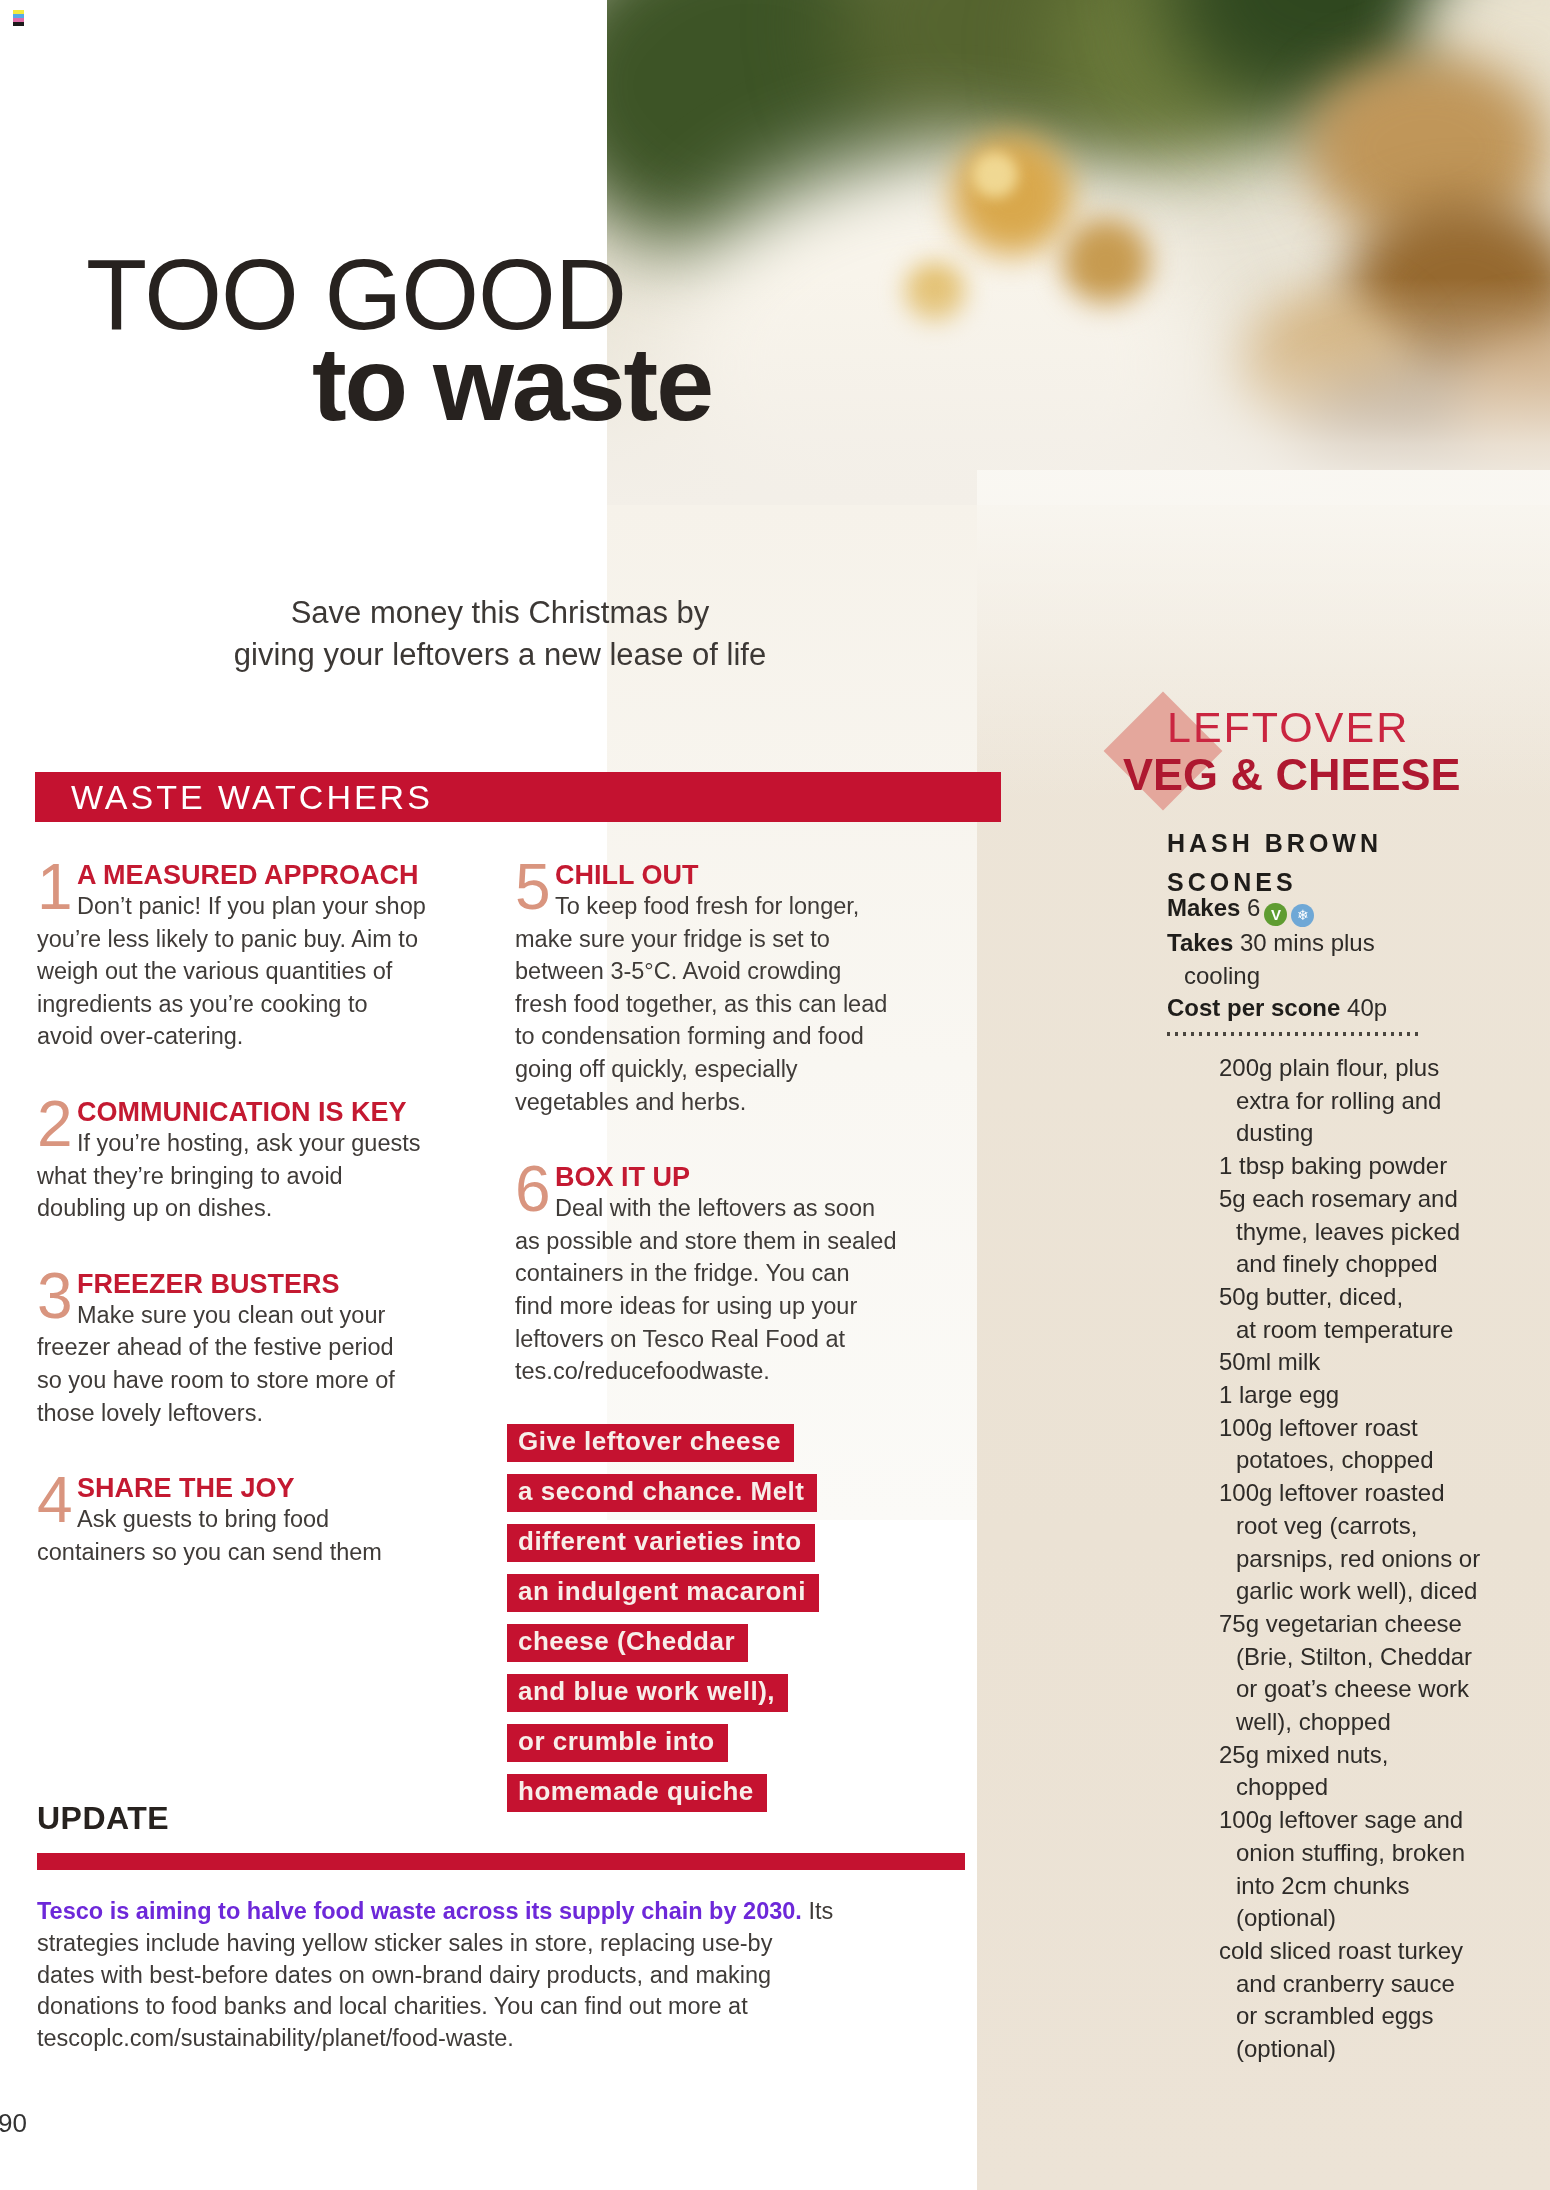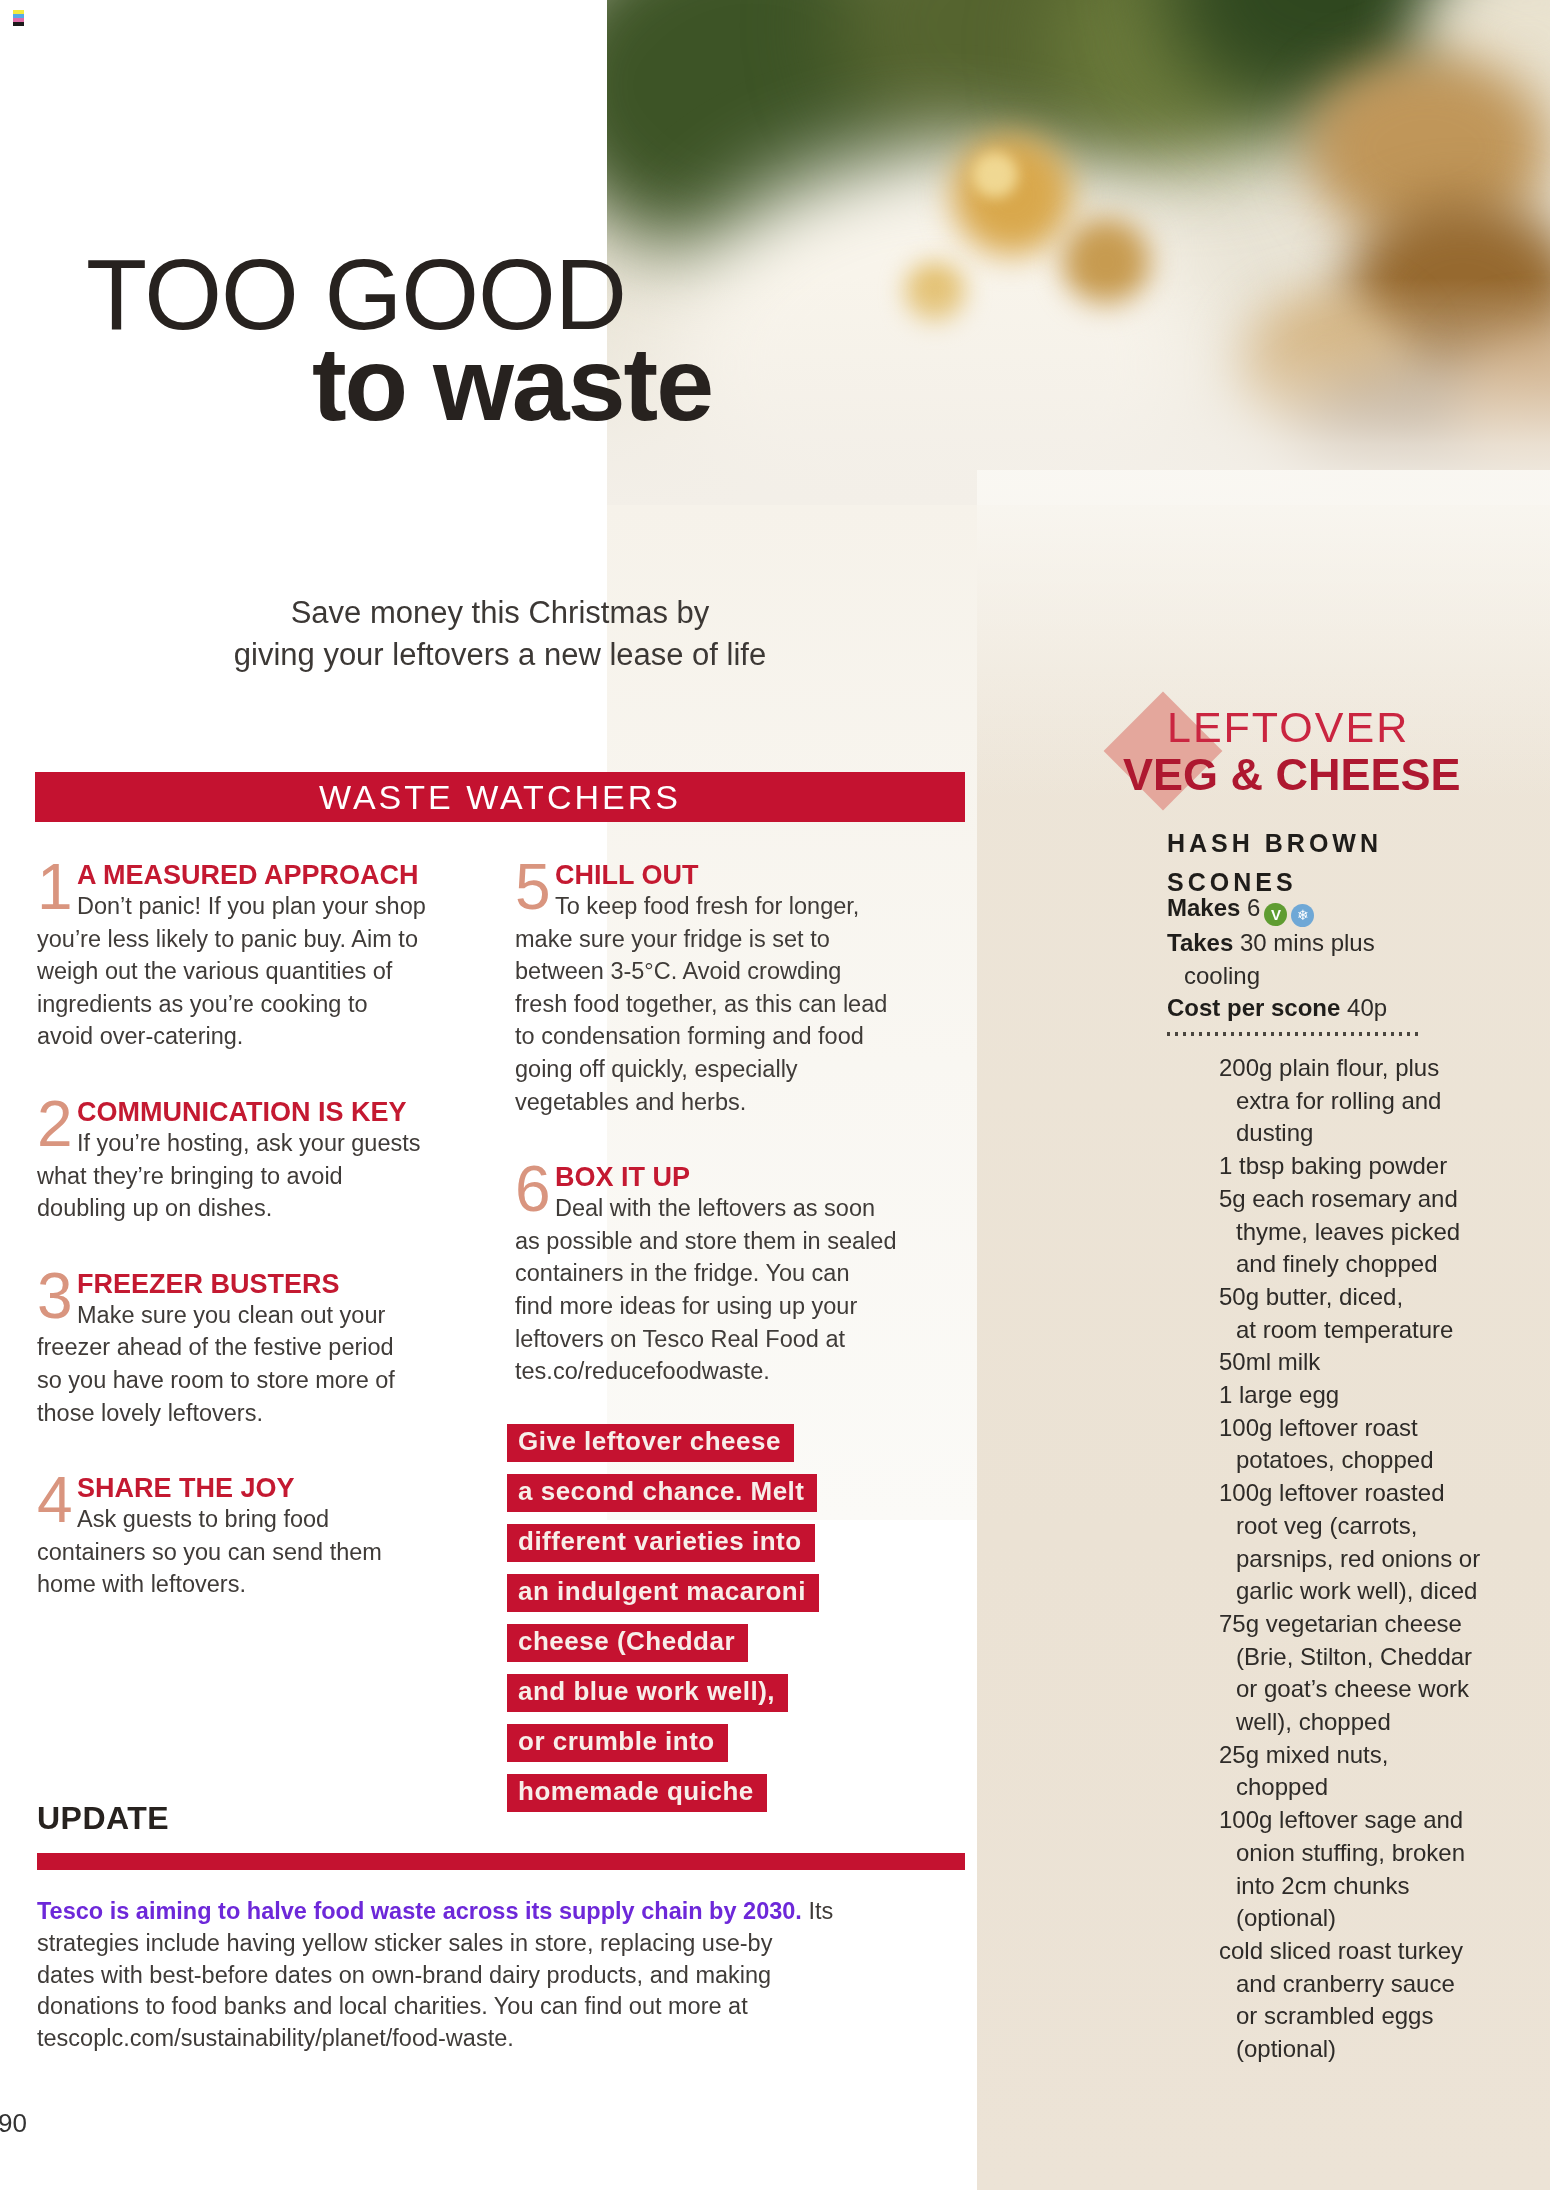--- a/index.html
+++ b/index.html
@@ -40,21 +40,21 @@
   
   .title1{position:absolute;left:0;top:244px;width:712px;text-align:center;
       font-size:100px;letter-spacing:-1px;font-weight:400;color:#27221f;line-height:1;}
   .title2{position:absolute;left:0;top:332px;width:712px;text-align:right;
       font-size:104px;letter-spacing:-2px;font-weight:700;color:#27221f;line-height:1;}
   .subtitle{position:absolute;left:100px;top:592px;width:800px;text-align:center;
       font-size:31px;line-height:42px;color:#3c3835;}
 
   
   .banner{position:absolute;left:35px;top:772px;width:930px;height:50px;background:#c41230;
-      color:#ffffff;text-align:center;font-size:34px;letter-spacing:3px;line-height:50px;font-weight:400;}
+      color:#ffffff;text-align:left;font-size:34px;letter-spacing:3px;line-height:50px;font-weight:400;padding-left:36px;}
   .col{position:absolute;top:858px;}
   #col1{left:37px;width:470px;}
   #col2{left:515px;width:475px;}
   .tip{margin-bottom:42px;overflow:visible;}
   .tip:after{content:"";display:block;clear:both;}
   .tip-num{float:left;width:40px;height:58px;font-size:64px;line-height:58px;
       font-weight:300;color:#d9957f;letter-spacing:-2px;}
   .tip-head{font-size:27px;font-weight:700;color:#c41931;line-height:30px;padding-top:2px;}
   .tip-line{font-size:23.5px;line-height:32.6px;color:#3f3b38;}
 
@@ -155,21 +155,20 @@
         <div class="tip-line">Make sure you clean out your</div>
         <div class="tip-line">freezer ahead of the festive period</div>
         <div class="tip-line">so you have room to store more of</div>
         <div class="tip-line">those lovely leftovers.</div>
       </div>
       <div class="tip">
         <div class="tip-num">4</div>
         <div class="tip-head">SHARE THE JOY</div>
         <div class="tip-line">Ask guests to bring food</div>
         <div class="tip-line">containers so you can send them</div>
-        <div class="tip-line">home with leftovers.</div>
       </div>
     </div>
   <div class="col" id="col2">
       <div class="tip">
         <div class="tip-num">5</div>
         <div class="tip-head">CHILL OUT</div>
         <div class="tip-line">To keep food fresh for longer,</div>
         <div class="tip-line">make sure your fridge is set to</div>
         <div class="tip-line">between 3-5°C. Avoid crowding</div>
         <div class="tip-line">fresh food together, as this can lead</div>

